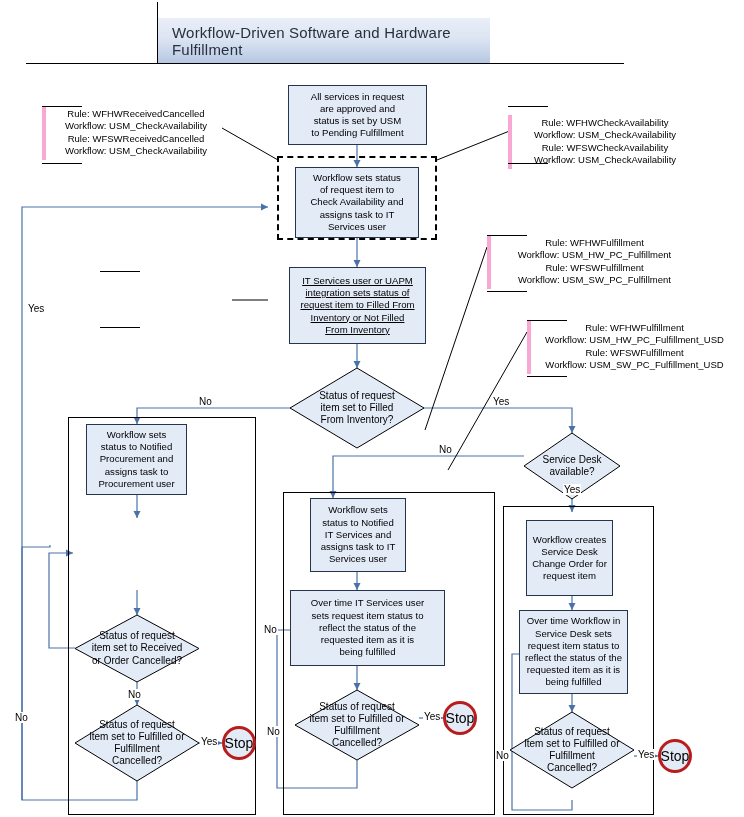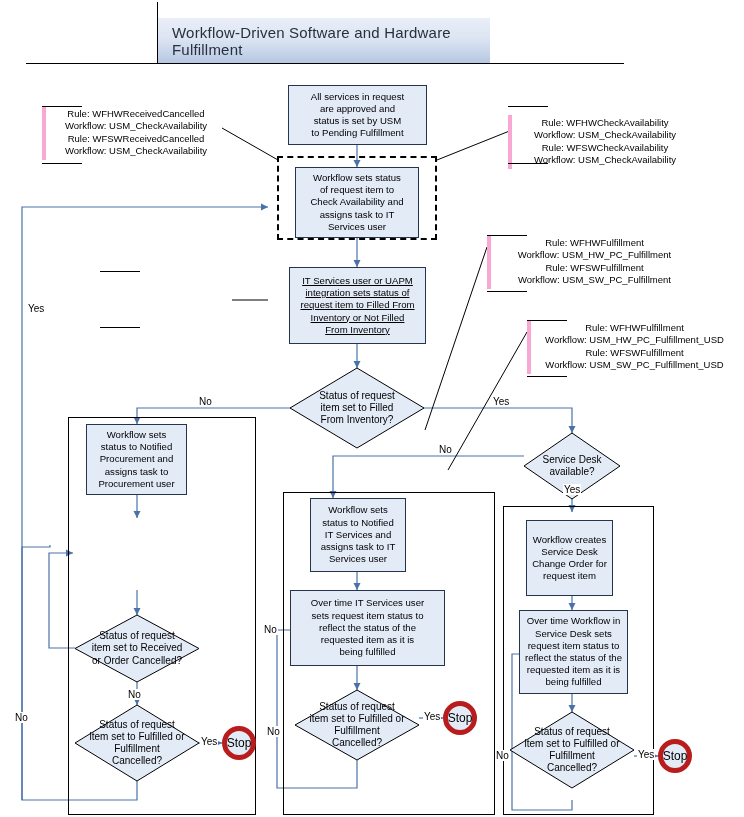--- a/index.html
+++ b/index.html
@@ -51,23 +51,23 @@
   }
   .dia svg{position:absolute;left:0;top:0;overflow:visible;}
   .dia .txt{
     position:absolute;left:0;top:0;width:100%;height:100%;
     display:flex;align-items:center;justify-content:center;
     text-align:center;font-size:10px;line-height:12.2px;
     white-space:pre-line;
   }
   
   .stop{
-    border:5px solid #b91c1c;border-radius:50%;background:#e3ebf7;
+    border:3px solid #b91c1c;border-radius:50%;background:#e3ebf7;
     display:flex;align-items:center;justify-content:center;
-    font-size:12px;
+    font-size:14px;
   }
   
   .lbl{font-size:10px;line-height:11px;background:#fff;padding:0 1px;}
 
   
   #wires{position:absolute;left:0;top:0;width:744px;height:817px;pointer-events:none;}
 </style>
 </head>
 <body>
 

